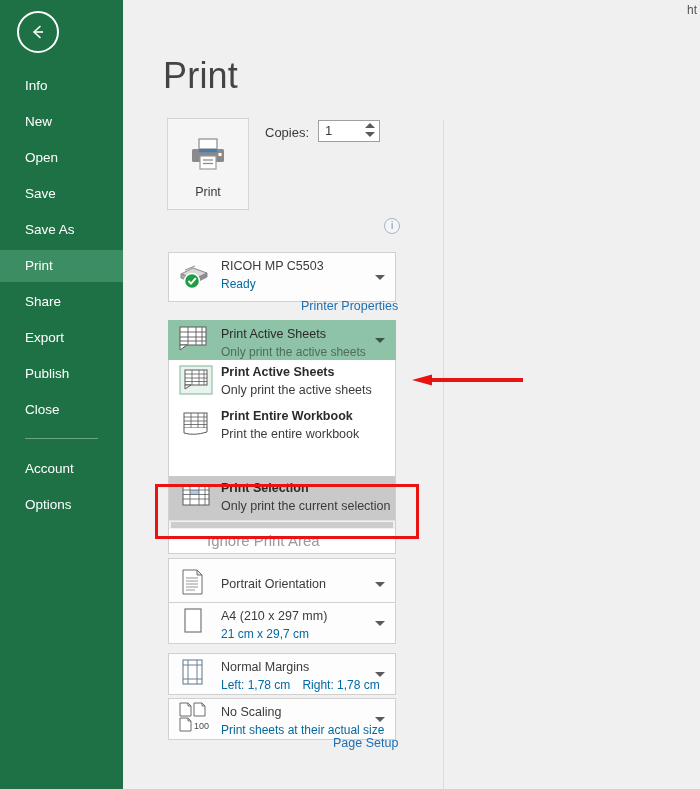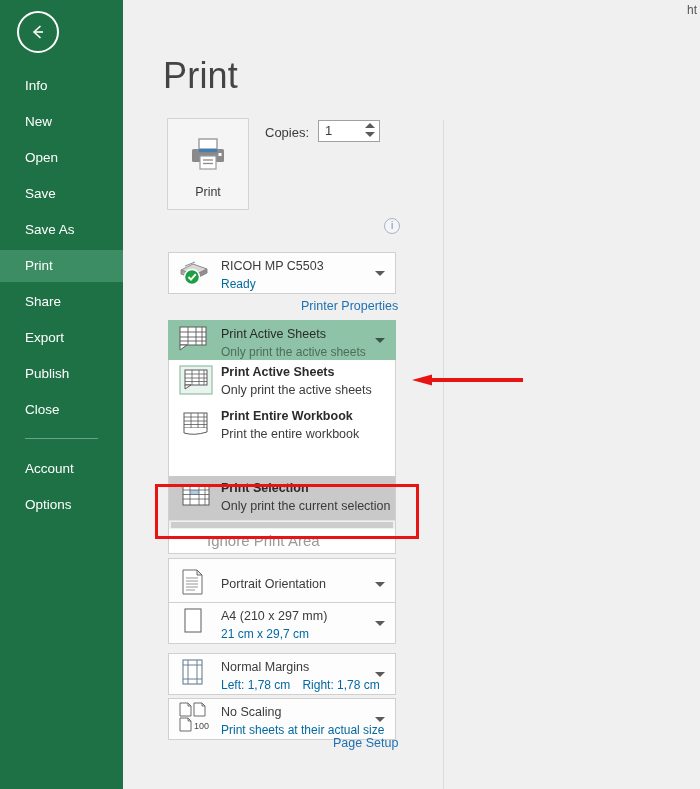--- a/index.html
+++ b/index.html
@@ -202,21 +202,21 @@
     <span class="val">1</span>
     <span class="spin">
       <i class="up"></i>
       <i class="dn"></i>
     </span>
   </div>
 
   <div class="sec-head" style="left:45px;top:220px;margin-top:43px;">Printer</div>
   <div class="info-icon">i</div>
 
-  <div class="combo" style="top:252px;height:42px;">
+  <div class="combo" style="top:252px;height:50px;">
     <span class="ico">
       <svg width="36" height="28" viewBox="0 0 36 28">
         <polygon points="4,13 16,7 30,12 18,18" fill="#d8d8d8" stroke="#8a8a8a" stroke-width="1"></polygon>
         <polygon points="4,13 4,17 18,22 18,18" fill="#a8a8a8" stroke="#8a8a8a" stroke-width="1"></polygon>
         <polygon points="18,18 30,12 30,16 18,22" fill="#8f8f8f" stroke="#8a8a8a" stroke-width="1"></polygon>
         <line x1="8" y1="9" x2="18" y2="5" stroke="#8a8a8a" stroke-width="1"></line>
         <circle cx="15" cy="20" r="7.5" fill="#1e9e43" stroke="#ffffff" stroke-width="1.4"></circle>
         <path d="M11.5 20 L14 22.6 L18.8 17.2" fill="none" stroke="#ffffff" stroke-width="2"></path>
       </svg>
     </span>

